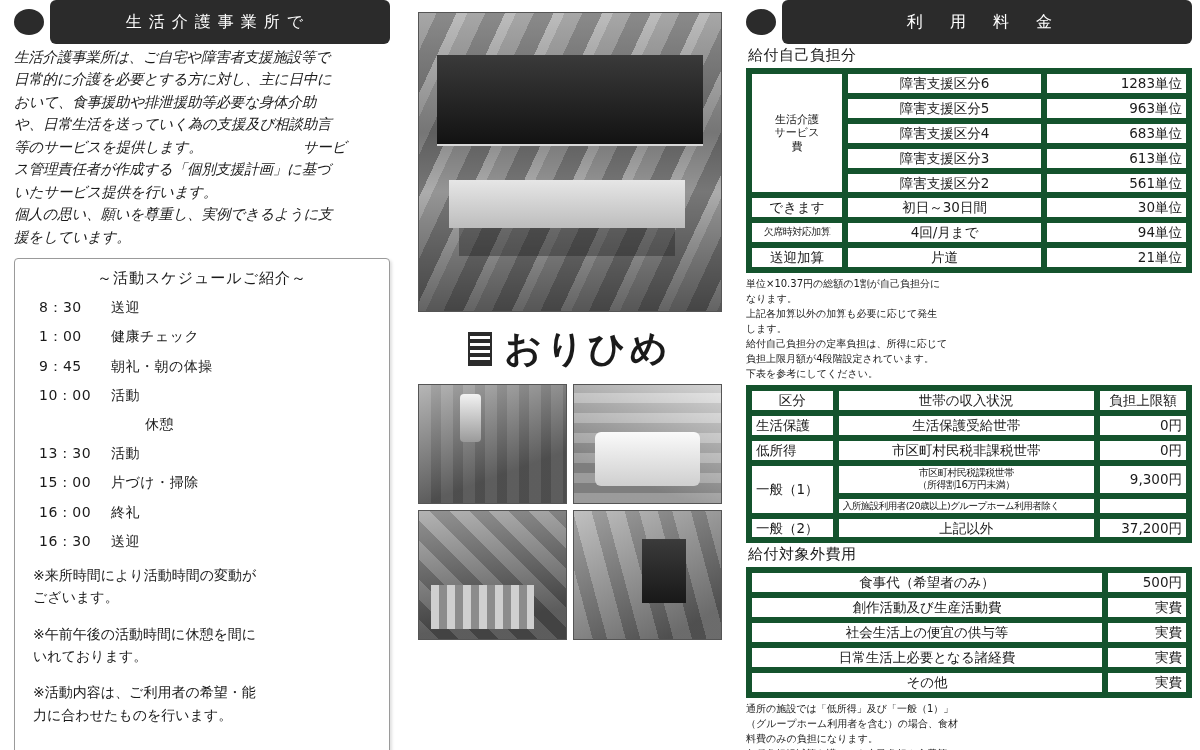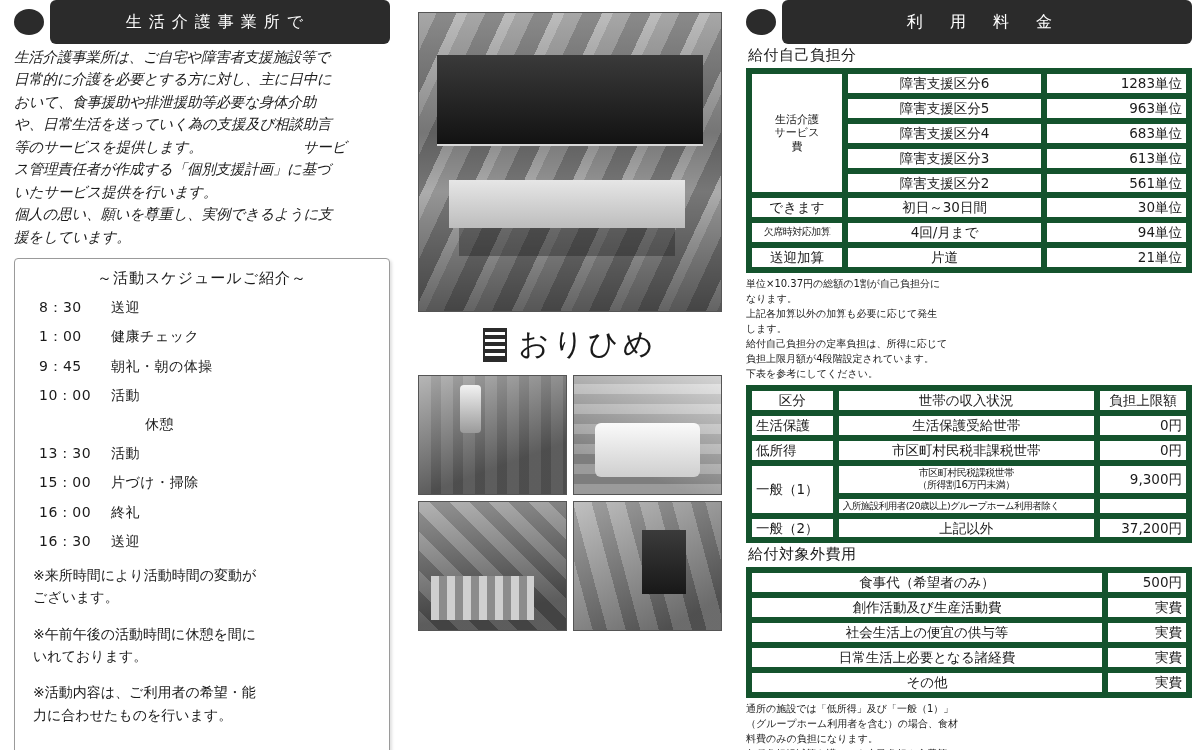--- a/index.html
+++ b/index.html
@@ -210,23 +210,24 @@
   .logo-mark {
     width: 24px;
     height: 34px;
     background:
       repeating-linear-gradient(0deg,#2b2b2b 0 4px,#ffffff 4px 7px),
       #2b2b2b;
     border: 2px solid #2b2b2b;
     box-sizing: border-box;
   }
   .logo-text {
-    font-size: 30px;
+    font-size: 37px;
     letter-spacing: 4px;
     font-family: "DejaVu Sans", "Liberation Sans", sans-serif;
+    font-weight: bold;
   }
 
   
   .sub-title {
     font-size: 15px;
     margin: 2px 0 3px 2px;
     letter-spacing: 0.5px;
   }
   table.fee {
     border-collapse: collapse;

